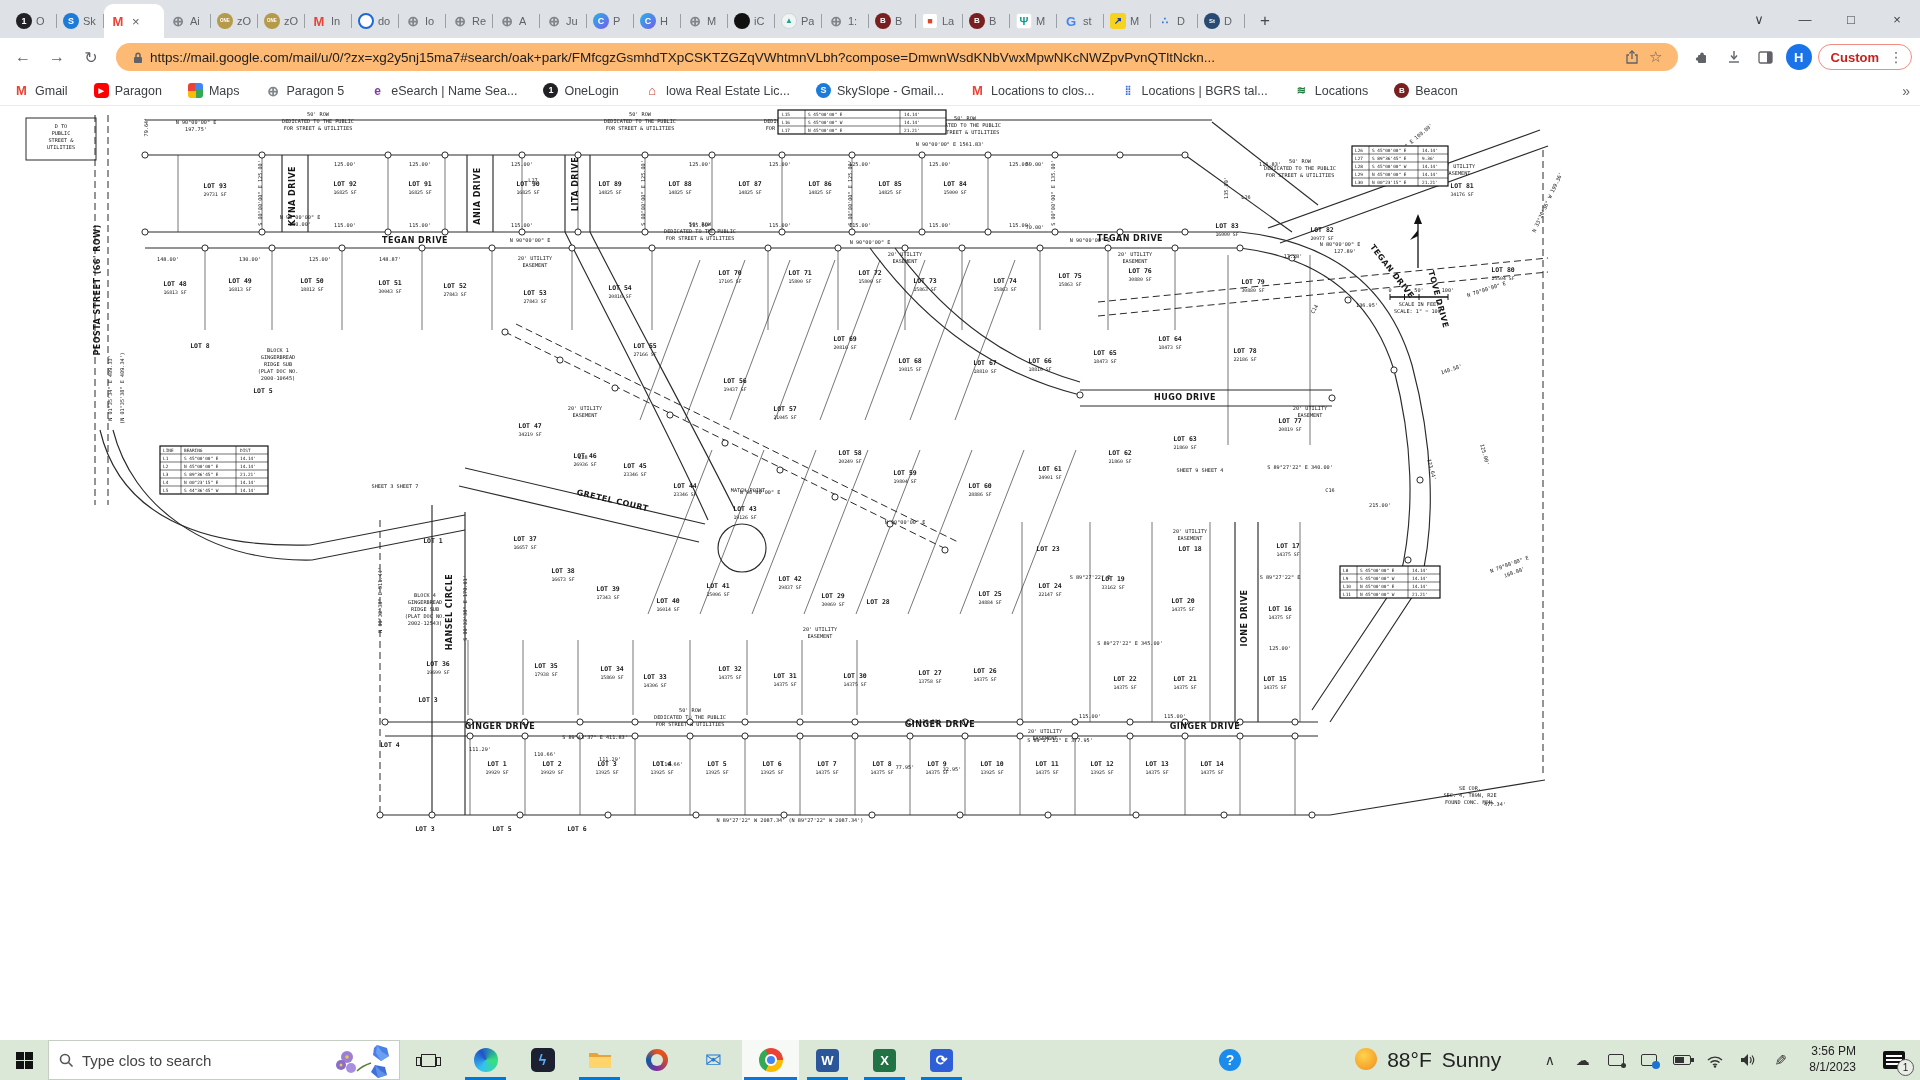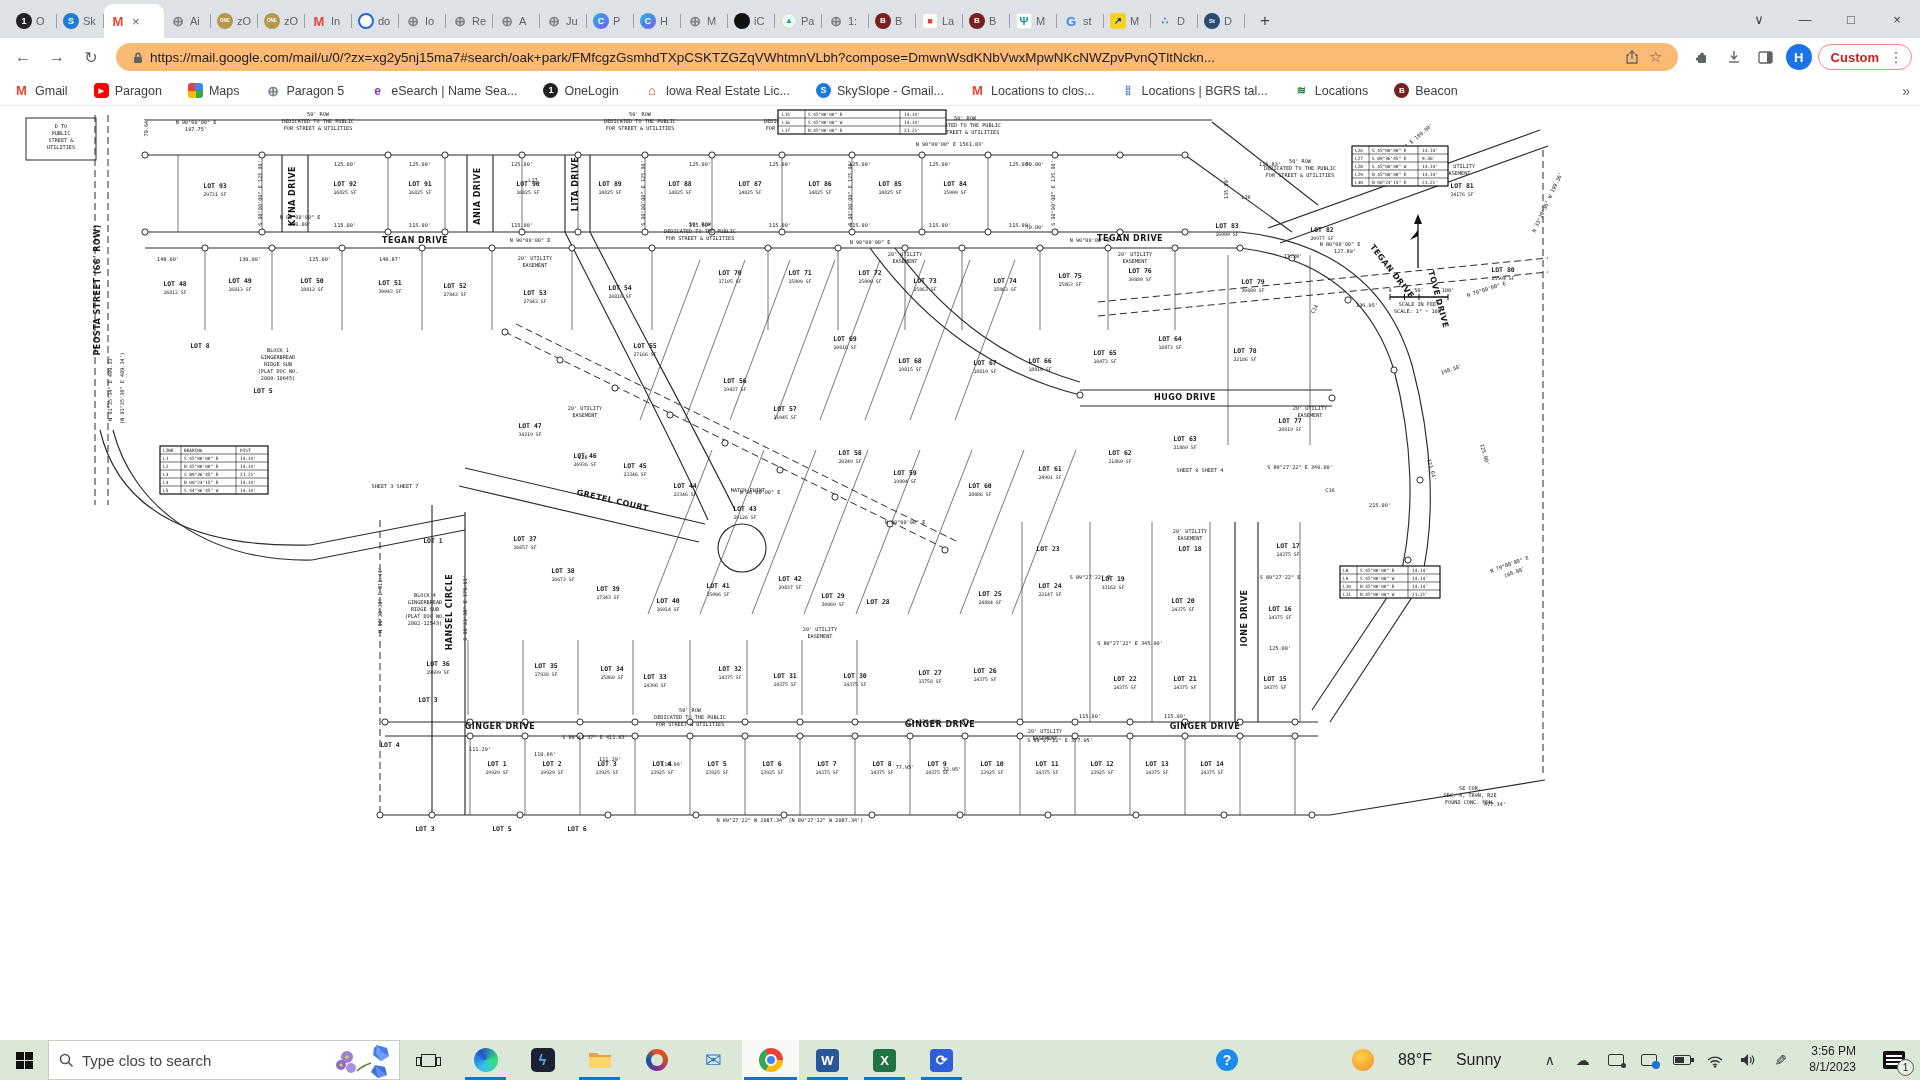--- a/index.html
+++ b/index.html
@@ -86,21 +86,21 @@
 .officeI{width:22px;height:22px;border-radius:50%;background:conic-gradient(#f1511b,#cc4f2e,#7e2f9c,#0d5aa7,#f1511b);position:relative}
 .officeI:after{content:"";position:absolute;inset:5px;border-radius:50%;background:#dbe7d7}
 .mailI{font-size:20px;color:#2b7cd3}
 .chromeI{width:24px;height:24px;border-radius:50%;background:conic-gradient(from -30deg,#ea4335 0 33%,#fbbc05 0 66%,#34a853 0 100%);position:relative}
 .chromeI:before{content:"";position:absolute;inset:6px;background:#fff;border-radius:50%}
 .chromeI:after{content:"";position:absolute;inset:8px;background:#4285f4;border-radius:50%}
 .wordI,.excelI,.recI{width:23px;height:23px;border-radius:4px;color:#fff;font-size:13px;font-weight:bold;display:flex;align-items:center;justify-content:center}
 .wordI{background:#2b579a}.excelI{background:#217346}.recI{background:#2f5fd7;font-size:14px}
 .helpI{width:22px;height:22px;border-radius:50%;background:#1b8ceb;color:#fff;font-size:14px;font-weight:bold;display:flex;align-items:center;justify-content:center}
 .sunI{width:22px;height:22px;border-radius:50%;background:radial-gradient(circle at 40% 35%,#ffd34d,#f28c1b)}
-.tb-weather{display:flex;align-items:center;gap:24px;font-size:16px;color:#222;padding:0 14px;white-space:nowrap}
+.tb-weather{display:flex;align-items:flex-start;gap:10px;font-size:21px;color:#222;padding:0 14px;white-space:nowrap}
 .tb-tray{display:flex;align-items:center;margin-left:auto}
 .trayic{width:33px;height:40px;display:flex;align-items:center;justify-content:center;color:#333;font-size:14px;flex:none}
 .castI{width:16px;height:12px;border:1.5px solid #333;border-radius:2px;position:relative}
 .castI:after{content:"";position:absolute;right:-3px;bottom:-3px;width:5px;height:5px;border-radius:50%;background:#333}
 .scrI{width:16px;height:12px;border:1.5px solid #333;border-radius:2px;position:relative}
 .scrI:after{content:"";position:absolute;right:-4px;bottom:-4px;width:8px;height:8px;border-radius:50%;background:#1b74d2}
 .batI{width:18px;height:10px;border:1.5px solid #333;border-radius:2px;position:relative}
 .batI:before{content:"";position:absolute;right:-4px;top:2px;width:2.5px;height:4px;background:#333}
 .batI:after{content:"";position:absolute;left:1px;top:1px;bottom:1px;width:55%;background:#333}
 .penI{font-size:15px;transform:rotate(90deg)}

